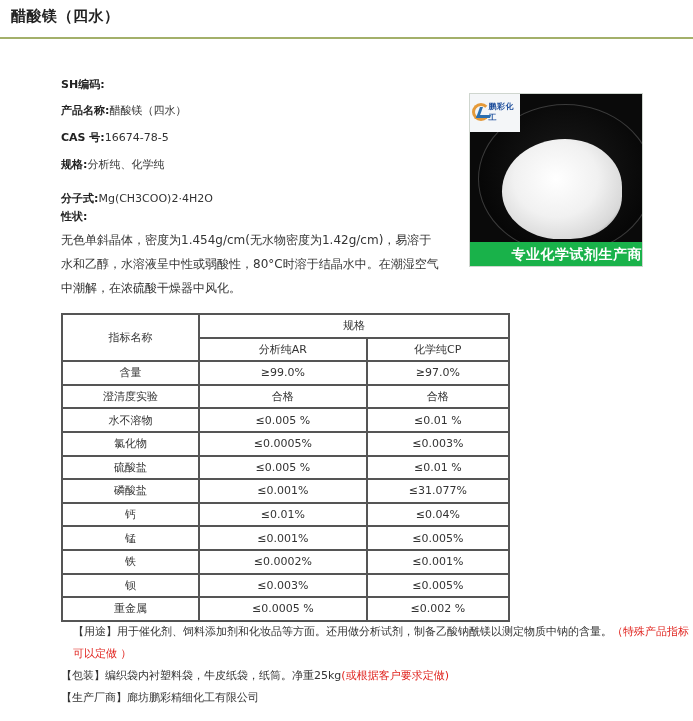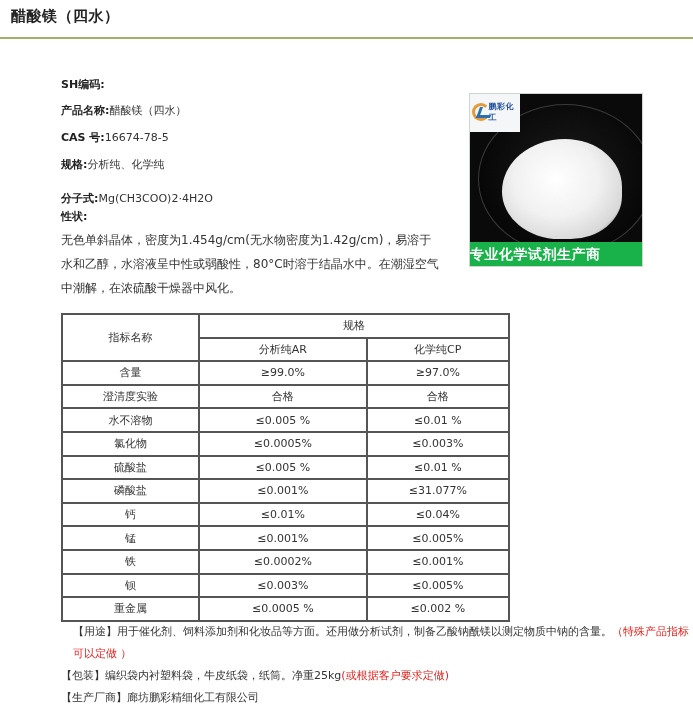--- a/index.html
+++ b/index.html
@@ -43,21 +43,21 @@
     content: ""; position: absolute; left: 2px; top: 1px; width: 12px; height: 12px; border-radius: 50%;
     border: 3px solid #e59a3a; border-right-color: transparent;
   }
   .photo .logo-mark::after {
     content: ""; position: absolute; left: 8px; top: 5px; width: 11px; height: 8px;
     border-bottom: 3px solid #2b6fb0; border-left: 3px solid #2b6fb0; transform: skewX(-20deg);
   }
   .photo .logo-text { font-size: 8px; font-weight: bold; color: #1f4f9c; letter-spacing: 0.5px; }
   .photo .banner {
     position: absolute; left: 0; bottom: 0; width: 100%; height: 24px; background: #19b24a;
-    color: #fff; font-size: 14px; font-weight: bold; text-align: left; line-height: 24px; letter-spacing: 0.5px;
+    color: #fff; font-size: 14px; font-weight: bold; text-align: right; line-height: 24px; letter-spacing: 0.5px;
   }
   table.spec {
     position: absolute; left: 61px; top: 313px; width: 449px;
     border-collapse: collapse; font-size: 11px; color: #333;
   }
   table.spec td {
     border: 2px solid #555555; text-align: center; vertical-align: middle; height: 23.6px; padding: 0; margin-top: 32px;
   }
   table.spec col.c1 { width: 138px; }
   table.spec col.c2 { width: 168px; }

